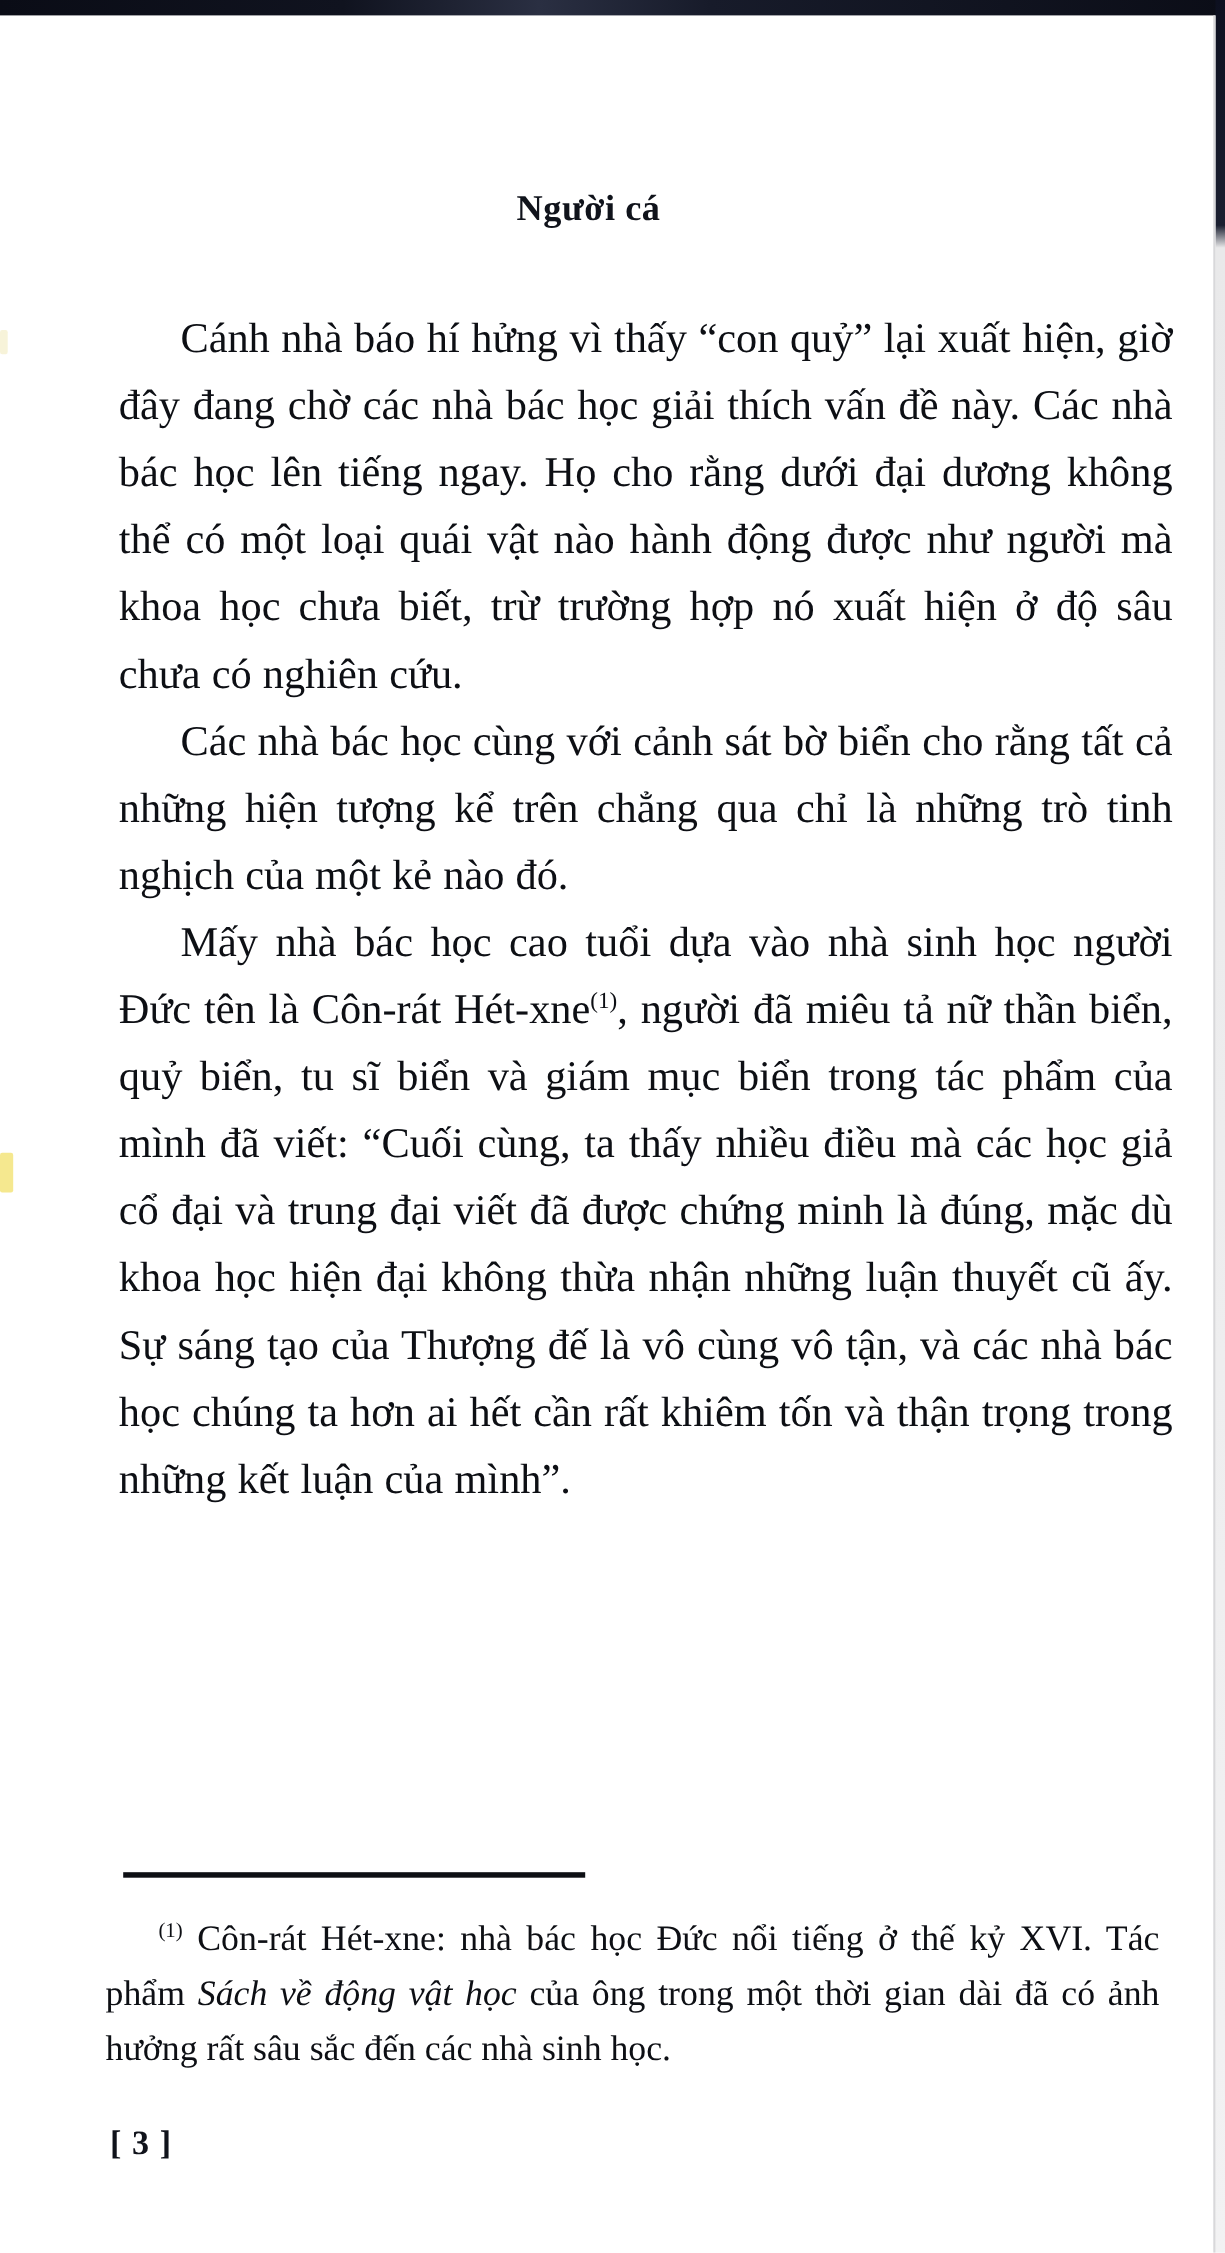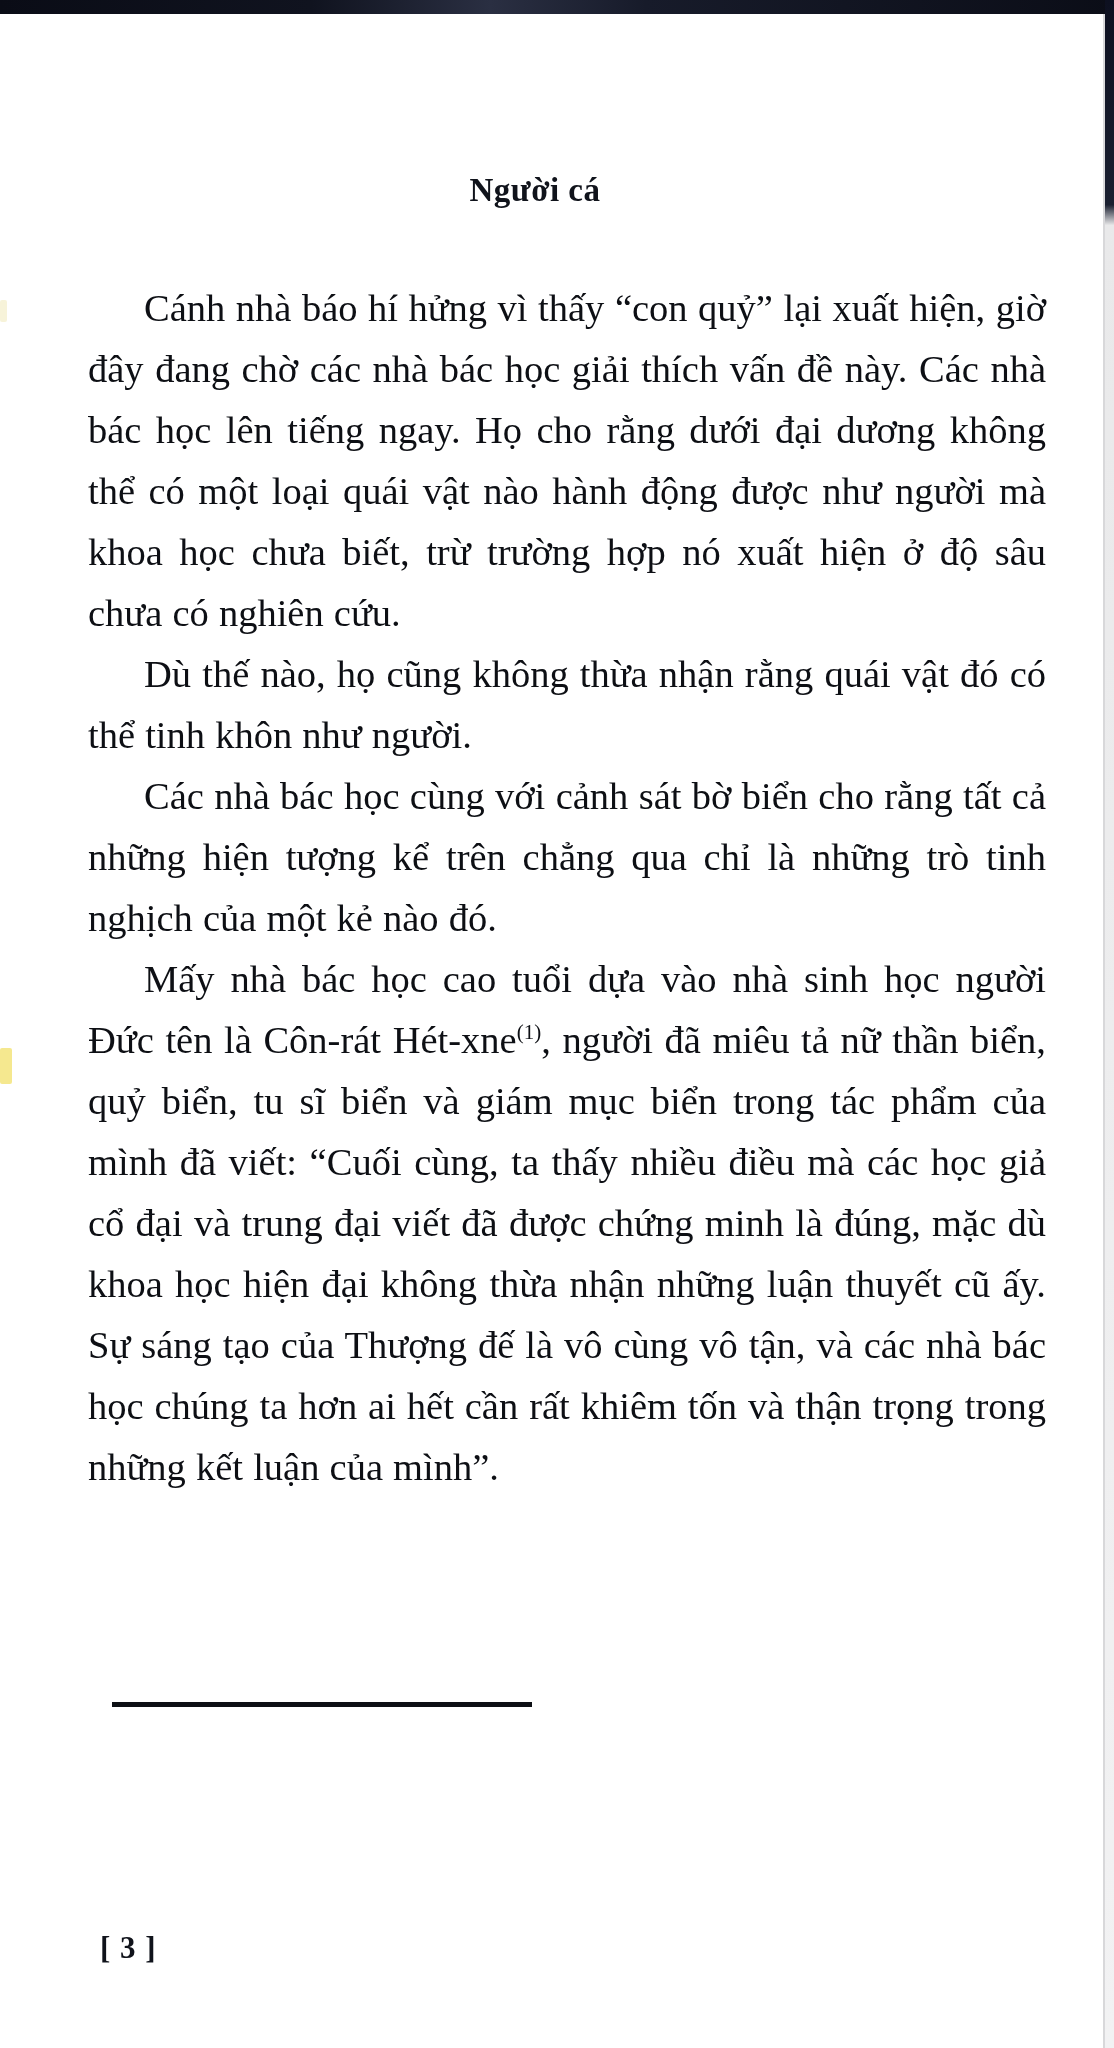--- a/index.html
+++ b/index.html
@@ -82,21 +82,21 @@
     text-align: center;
     font-size: 33px;
     font-weight: 700;
     letter-spacing: .5px;
     color: #10131b;
   }
 
   .body-text {
     position: absolute;
     top: 278px;
-    left: 88px;
+    left: 108px;
     width: 958px;
     font-family: Liberation Serif, serif;
   }
 
   .body-text p {
     margin: 0;
     font-size: 38.5px;
     line-height: 61px;
     text-align: justify;
     text-justify: inter-word;
@@ -161,23 +161,25 @@
 <div class="scan-right-line"></div>
 <div class="margin-mark-a"></div>
 <div class="margin-mark-b"></div>
 
 <div class="page">
 
   <div class="running-head">Người cá</div>
 
   <div class="body-text">
     <p>Cánh nhà báo hí hửng vì thấy “con quỷ” lại xuất hiện, giờ đây đang chờ các nhà bác học giải thích vấn đề này. Các nhà bác học lên tiếng ngay. Họ cho rằng dưới đại dương không thể có một loại quái vật nào hành động được như người mà khoa học chưa biết, trừ trường hợp nó xuất hiện ở độ sâu chưa có nghiên cứu.</p>
-    <p>Dù thế nào, họ cũng không thừa nhận rằng quái vật đó có thể tinh khôn như người.</p>
     <p>Các nhà bác học cùng với cảnh sát bờ biển cho rằng tất cả những hiện tượng kể trên chẳng qua chỉ là những trò tinh nghịch của một kẻ nào đó.</p>
     <p><span>Mấy nhà bác học cao tuổi dựa vào nhà sinh học người Đức tên là Côn-rát Hét-xne</span><sup class="fn-ref">(1)</sup><span>, người đã miêu tả nữ thần biển, quỷ biển, tu sĩ biển và giám mục biển trong tác phẩm của mình đã viết: “Cuối cùng, ta thấy nhiều điều mà các học giả cổ đại và trung đại viết đã được chứng minh là đúng, mặc dù khoa học hiện đại không thừa nhận những luận thuyết cũ ấy. Sự sáng tạo của Thượng đế là vô cùng vô tận, và các nhà bác học chúng ta hơn ai hết cần rất khiêm tốn và thận trọng trong những kết luận của mình”.</span></p>
   </div>
 
   <div class="footnote-rule"></div>
 
+  <div class="footnote">
+    <p><sup>(1)</sup><span> Côn-rát Hét-xne: nhà bác học Đức nổi tiếng ở thế kỷ XVI. Tác phẩm </span><em>Sách về động vật học</em><span> của ông trong một thời gian dài đã có ảnh hưởng rất sâu sắc đến các nhà sinh  học.</span></p>
+  </div>
 
   <div class="folio">[ 3 ]</div>
 
 </div>
 
 </body></html>

